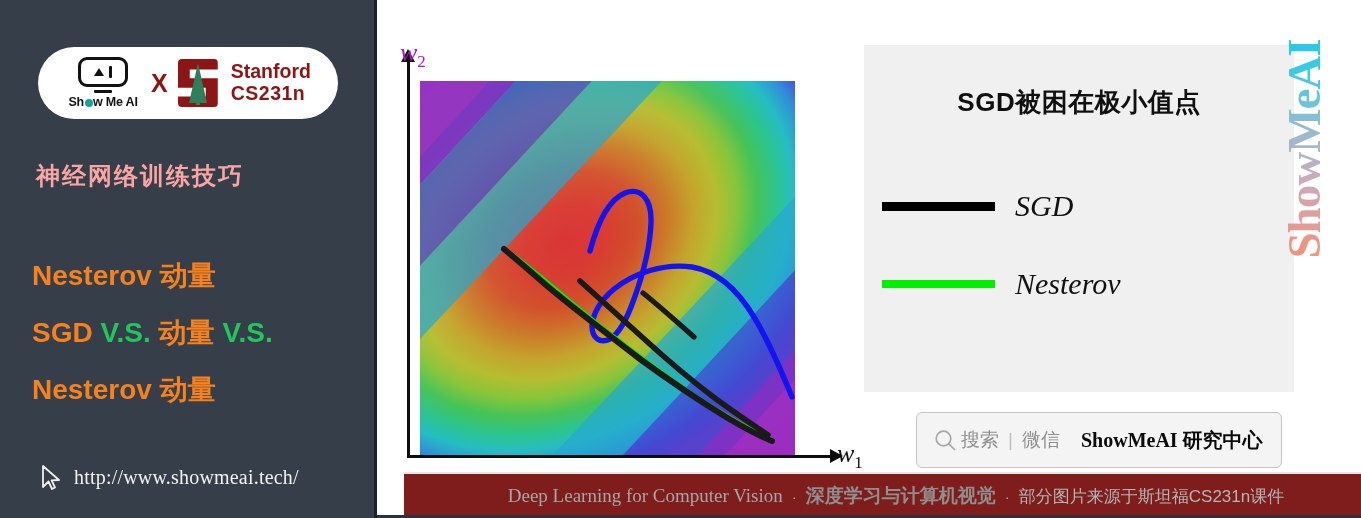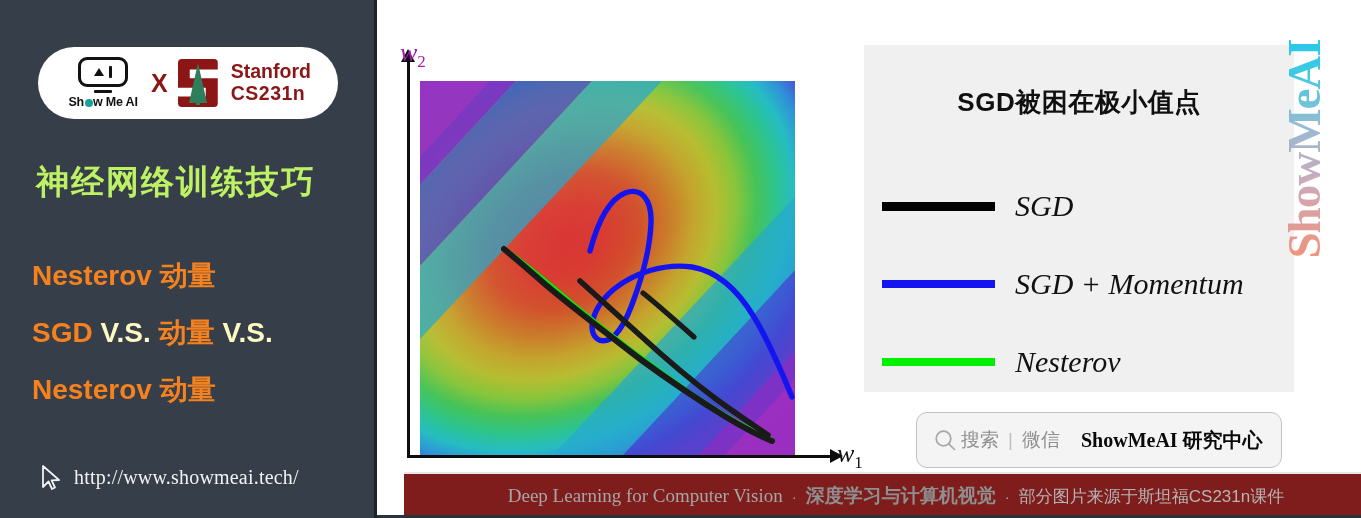--- a/index.html
+++ b/index.html
@@ -82,37 +82,37 @@
   }
   .stanford-txt {
     color:#8C1515; font-weight:bold; line-height:1.12;
     font-size:19.5px; font-family:"Liberation Sans", sans-serif;
     margin-left:3px;
   }
   .stanford-txt .l2 { letter-spacing:0.5px; }
 
   .side-heading {
     position:absolute; left:36px; top:160px;
-    color:#bef264; font-weight:bold;
-    font-size:33px; letter-spacing:2px;
+    color:#fca5a5; font-weight:bold;
+    font-size:24px; letter-spacing:2px;
     font-family:"Liberation Sans", sans-serif;
   }
   .side-lines {
     position:absolute; left:32px; top:258px;
     width:320px;
   }
   .side-line {
     font-size:28px; font-weight:bold;
     margin-bottom:22px;
     line-height:1.25;
     font-family:"Liberation Sans", sans-serif;
     white-space:nowrap;
   }
   .or { color:#F5821F; }
-  .wh { color:#fef9c3; }
+  .wh { color:#22c55e; }
 
   .side-url {
     position:absolute; left:36px; top:462px;
     display:flex; align-items:center; gap:8px;
   }
   .cursor-ic { width:30px;height:30px;flex:0 0 30px; }
   .side-url .u {
     color:#f2f2f2; font-size:20px;
     font-family:"Liberation Serif", serif;
     letter-spacing:0.2px;
@@ -202,21 +202,21 @@
     font-size:30px;
     color:#111;
     white-space:nowrap;
   }
 
   
   .search-box {
     position:absolute; left:52px; top:367px;
     width:366px; height:56px;
     border:1.5px solid #c3c3c3;
-    border-radius:11px;
+    border-radius:6px;
     background:#f4f4f4;
     display:flex; align-items:center;
     padding-left:16px;
     gap:3px;
   }
   .search-ic { width:25px;height:25px;flex:0 0 25px; }
   .search-hint {
     font-size:19px; color:#8e8e8e;
     font-family:"Liberation Sans", sans-serif;
   }
@@ -389,24 +389,20 @@
 
     <div class="legend-panel">
       <div class="legend-title">SGD被困在极小值点</div>
 
       <div class="legend-rows">
         <div class="legend-row">
           <div class="swatch sw-black"></div>
           <div class="legend-lbl">SGD</div>
         </div>
         <div class="legend-row">
-          <div class="swatch sw-blue"></div>
-          <div class="legend-lbl">SGD + Momentum</div>
-        </div>
-        <div class="legend-row">
           <div class="swatch sw-green"></div>
           <div class="legend-lbl">Nesterov</div>
         </div>
       </div>
 
       <div class="search-box">
         <svg class="search-ic" viewBox="0 0 25 25">
           <circle cx="10.5" cy="10.5" r="7.3" fill="none" stroke="#a8a8a8" stroke-width="1.7"></circle>
           <line x1="15.8" y1="15.8" x2="21.5" y2="21.5" stroke="#a8a8a8" stroke-width="1.7" stroke-linecap="round"></line>
         </svg>

